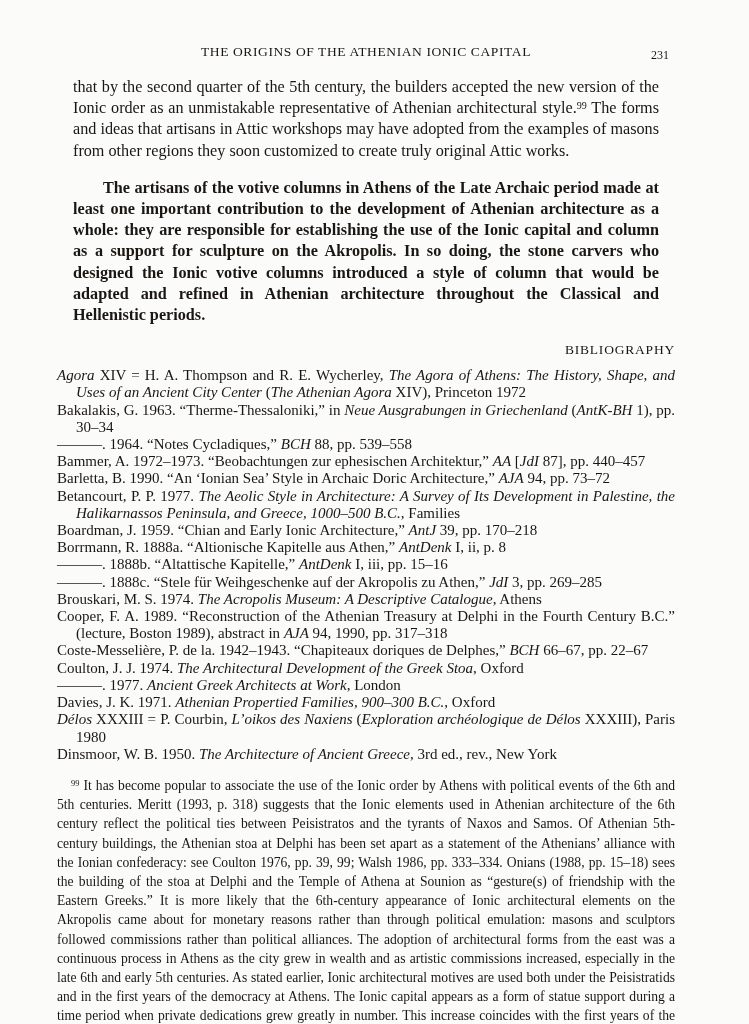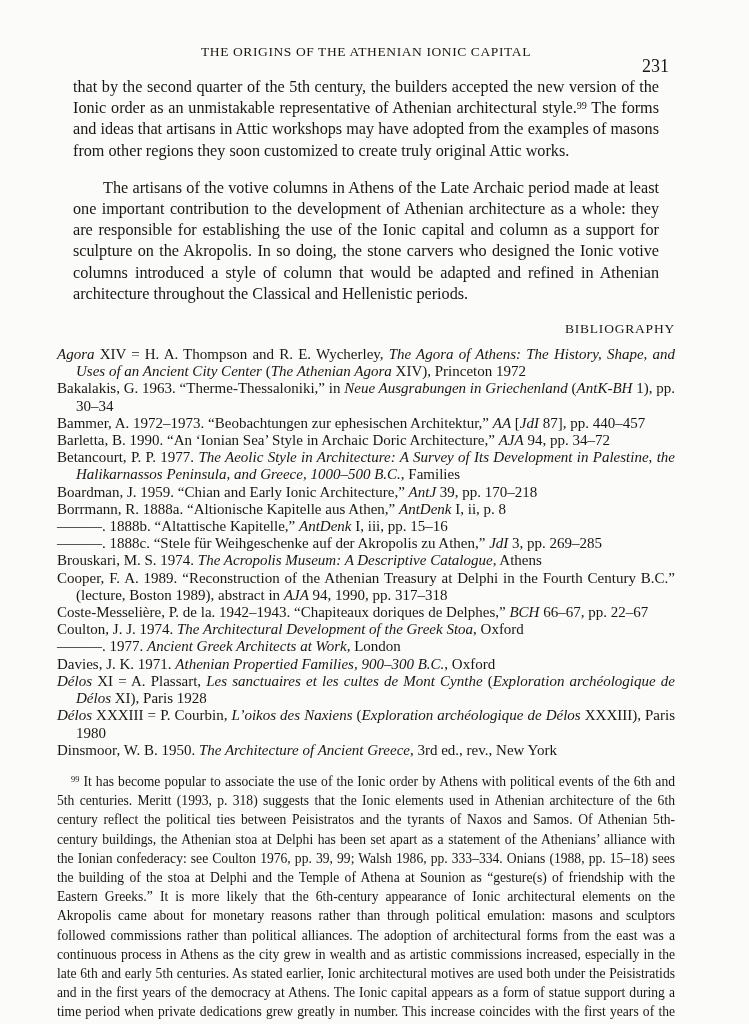--- a/index.html
+++ b/index.html
@@ -21,30 +21,30 @@
     height: 17px;
     margin-bottom: 10px;
   }
   .running-head {
     text-align: center;
     font-size: 13.5px;
     letter-spacing: 0.6px;
     white-space: nowrap;
   }
   .page-number {
-    position: absolute; right: 6px; top: 12px;
-    font-size: 18px;
+    position: absolute; right: 6px; top: 4px;
+    font-size: 12px;
   }
   .body-text .body-para {
     margin: 16px;
     font-size: 16.2px;
     line-height: 21.2px;
     text-align: justify;
   }
-  .body-text .body-para.indent { text-indent: 30px; }
+  .body-text .body-para.indent { text-indent: 30px; font-weight: bold; }
   sup {
     font-size: 0.62em;
     vertical-align: baseline;
     position: relative; top: -0.45em;
     line-height: 0;
   }
   .bib-heading {
     margin: 13px 0 9px 0;
     text-align: right;
     font-size: 13.5px;
@@ -83,34 +83,34 @@
   <main class="body-text" id="body-paragraphs">
       <p class="body-para"><span>that by the second quarter of the 5th century, the builders accepted the new version of the Ionic order as an unmistakable representative of Athenian architectural style.</span><sup>99</sup><span> The forms and ideas that artisans in Attic workshops may have adopted from the examples of masons from other regions they soon customized to create truly original Attic works.</span></p>
       <p class="body-para indent"><span>The artisans of the votive columns in Athens of the Late Archaic period made at least one important contribution to the development of Athenian architecture as a whole: they are responsible for establishing the use of the Ionic capital and column as a support for sculpture on the Akropolis. In so doing, the stone carvers who designed the Ionic votive columns introduced a style of column that would be adapted and refined in Athenian architecture throughout the Classical and Hellenistic periods.</span></p>
     </main>
 
   <h2 class="bib-heading">BIBLIOGRAPHY</h2>
 
   <section class="bib-list" id="bib-list">
       <p class="bib-entry"><i>Agora</i><span> XIV = H. A. Thompson and R. E. Wycherley, </span><i>The Agora of Athens: The History, Shape, and Uses of an Ancient City Center</i><span> (</span><i>The Athenian Agora</i><span> XIV), Princeton 1972</span></p>
       <p class="bib-entry"><span>Bakalakis, G. 1963. “Therme-Thessaloniki,” in </span><i>Neue Ausgrabungen in Griechenland</i><span> (</span><i>AntK-BH</i><span> 1), pp. 30–34</span></p>
+      <p class="bib-entry"><span>———. 1964. “Notes Cycladiques,” </span><i>BCH</i><span> 88, pp. 539–558</span></p>
       <p class="bib-entry"><span>Bammer, A. 1972–1973. “Beobachtungen zur ephesischen Architektur,” </span><i>AA</i><span> [</span><i>JdI</i><span> 87], pp. 440–457</span></p>
-      <p class="bib-entry"><span>Barletta, B. 1990. “An ‘Ionian Sea’ Style in Archaic Doric Architecture,” </span><i>AJA</i><span> 94, pp. 34–72</span></p>
+      <p class="bib-entry"><span>Barletta, B. 1990. “An ‘Ionian Sea’ Style in Archaic Doric Architecture,” </span><i>AJA</i><span> 94, pp. 73–72</span></p>
       <p class="bib-entry"><span>Betancourt, P. P. 1977. </span><i>The Aeolic Style in Architecture: A Survey of Its Development in Palestine, the Halikarnassos Peninsula, and Greece, 1000–500 B.C.</i><span>, Families</span></p>
       <p class="bib-entry"><span>Boardman, J. 1959. “Chian and Early Ionic Architecture,” </span><i>AntJ</i><span> 39, pp. 170–218</span></p>
       <p class="bib-entry"><span>Borrmann, R. 1888a. “Altionische Kapitelle aus Athen,” </span><i>AntDenk</i><span> I, ii, p. 8</span></p>
       <p class="bib-entry"><span>———. 1888b. “Altattische Kapitelle,” </span><i>AntDenk</i><span> I, iii, pp. 15–16</span></p>
       <p class="bib-entry"><span>———. 1888c. “Stele für Weihgeschenke auf der Akropolis zu Athen,” </span><i>JdI</i><span> 3, pp. 269–285</span></p>
       <p class="bib-entry"><span>Brouskari, M. S. 1974. </span><i>The Acropolis Museum: A Descriptive Catalogue</i><span>, Athens</span></p>
       <p class="bib-entry"><span>Cooper, F. A. 1989. “Reconstruction of the Athenian Treasury at Delphi in the Fourth Century B.C.” (lecture, Boston 1989), abstract in </span><i>AJA</i><span> 94, 1990, pp. 317–318</span></p>
       <p class="bib-entry"><span>Coste-Messelière, P. de la. 1942–1943. “Chapiteaux doriques de Delphes,” </span><i>BCH</i><span> 66–67, pp. 22–67</span></p>
       <p class="bib-entry"><span>Coulton, J. J. 1974. </span><i>The Architectural Development of the Greek Stoa</i><span>, Oxford</span></p>
       <p class="bib-entry"><span>———. 1977. </span><i>Ancient Greek Architects at Work</i><span>, London</span></p>
       <p class="bib-entry"><span>Davies, J. K. 1971. </span><i>Athenian Propertied Families, 900–300 B.C.</i><span>, Oxford</span></p>
-      <p class="bib-entry"><i>Délos</i><span> XI = A. Plassart, </span><i>Les sanctuaires et les cultes de Mont Cynthe</i><span> (</span><i>Exploration archéologique de Délos</i><span> XI), Paris 1928</span></p>
       <p class="bib-entry"><i>Délos</i><span> XXXIII = P. Courbin, </span><i>L’oikos des Naxiens</i><span> (</span><i>Exploration archéologique de Délos</i><span> XXXIII), Paris 1980</span></p>
       <p class="bib-entry"><span>Dinsmoor, W. B. 1950. </span><i>The Architecture of Ancient Greece</i><span>, 3rd ed., rev., New York</span></p>
     </section>
 
   <footer class="footnote" id="footnote">
       <p class="footnote-para"><sup>99</sup><span>It has become popular to associate the use of the Ionic order by Athens with political events of the 6th and 5th centuries. Meritt (1993, p. 318) suggests that the Ionic elements used in Athenian architecture of the 6th century reflect the political ties between Peisistratos and the tyrants of Naxos and Samos. Of Athenian 5th-century buildings, the Athenian stoa at Delphi has been set apart as a statement of the Athenians’ alliance with the Ionian confederacy: see Coulton 1976, pp. 39, 99; Walsh 1986, pp. 333–334. Onians (1988, pp. 15–18) sees the building of the stoa at Delphi and the Temple of Athena at Sounion as “gesture(s) of friendship with the Eastern Greeks.” It is more likely that the 6th-century appearance of Ionic architectural elements on the Akropolis came about for monetary reasons rather than through political emulation: masons and sculptors followed commissions rather than political alliances. The adoption of architectural forms from the east was a continuous process in Athens as the city grew in wealth and as artistic commissions increased, especially in the late 6th and early 5th centuries. As stated earlier, Ionic architectural motives are used both under the Peisistratids and in the first years of the democracy at Athens. The Ionic capital appears as a form of statue support during a time period when private dedications grew greatly in number. This increase coincides with the first years of the democracy, but the coincidence in itself does not mean that the use of the Ionic capital in Athens must take on specific political ramifications.</span></p>
     </footer>
 </div>
 
 </body></html>

